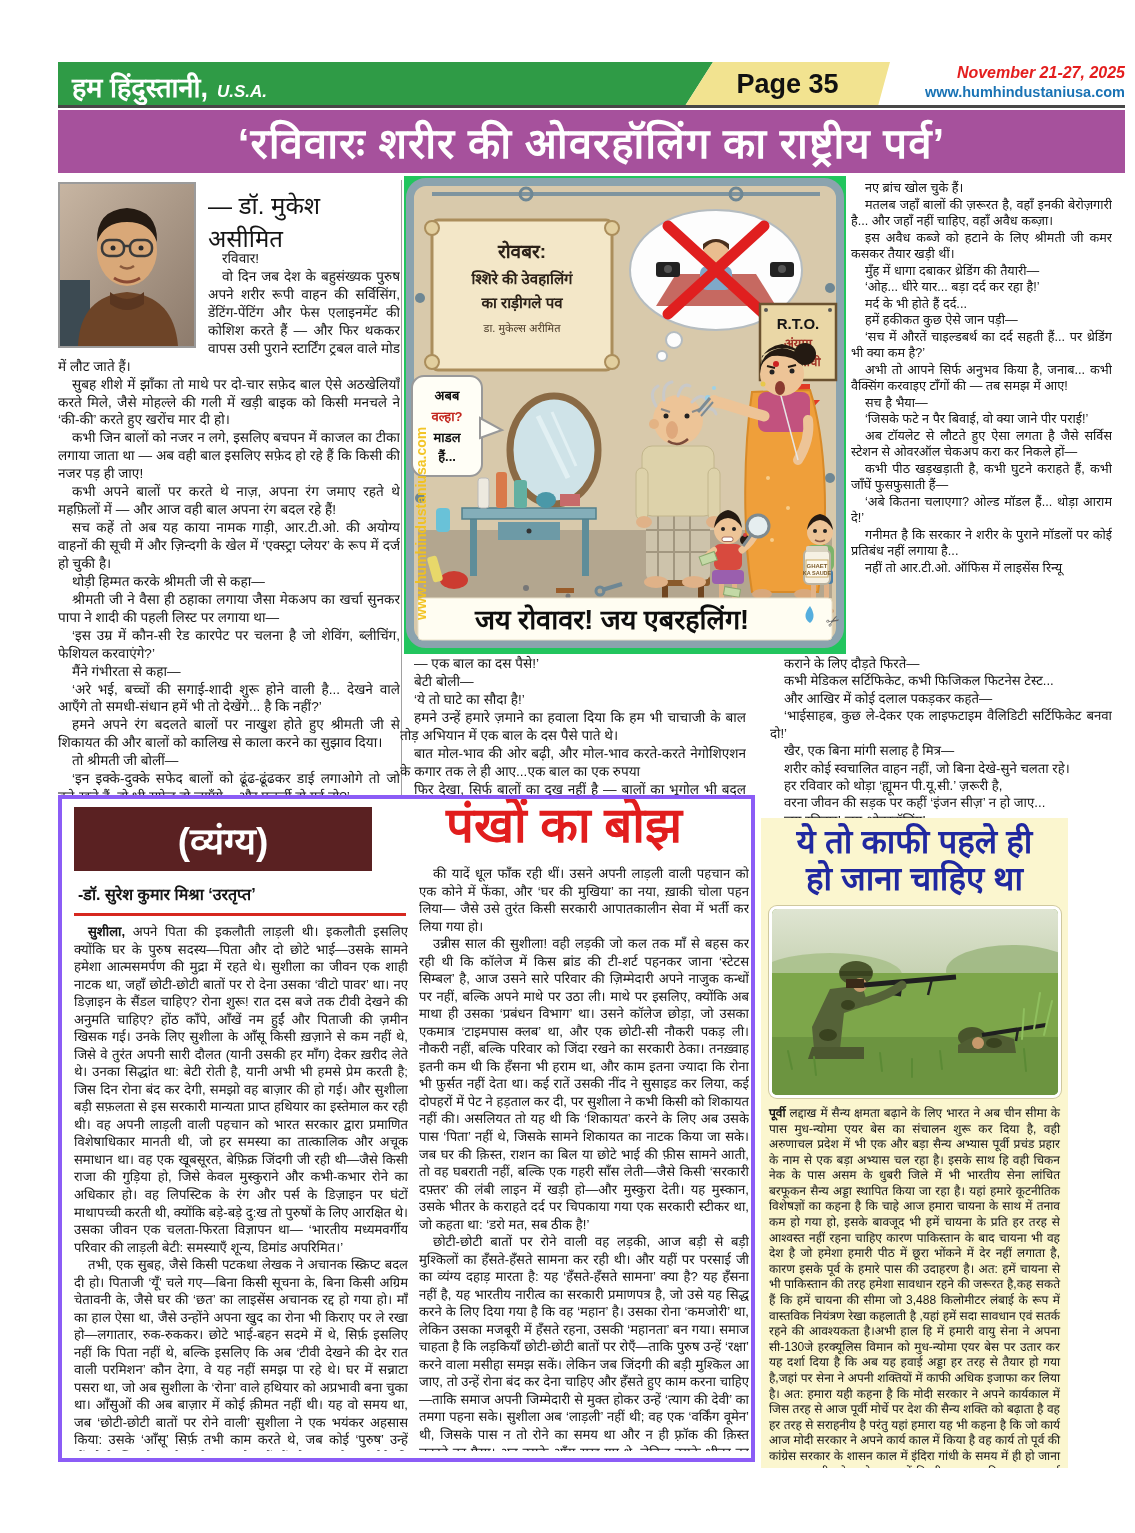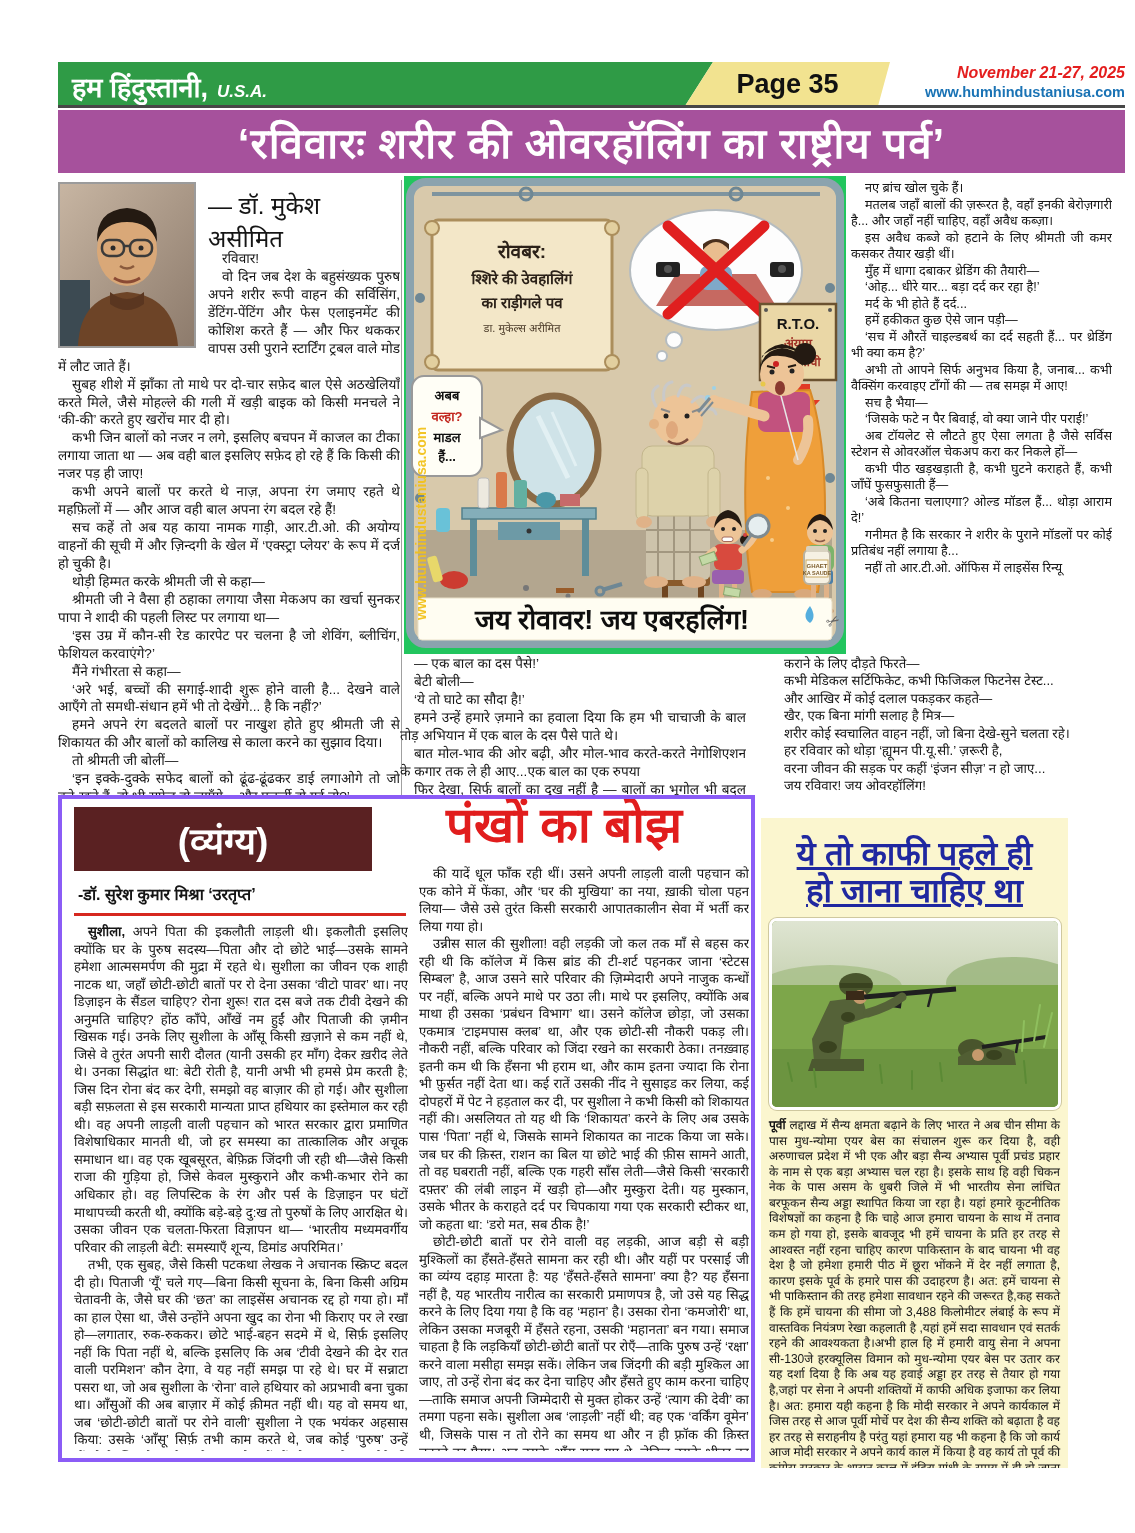--- a/index.html
+++ b/index.html
@@ -42,21 +42,21 @@
   .satire-headline{position:absolute;left:318px;top:0px;width:368px;text-align:center;color:#e11d1d;
                    font-size:49px;font-weight:bold;line-height:1.1;}
   .satire-byline{position:absolute;left:16px;top:84px;font-size:16px;font-weight:bold;}
   .satire-byline-rule{position:absolute;left:12px;top:114px;width:332px;height:3px;background:#d6281f;}
   .satire-col1{position:absolute;left:12px;top:124px;width:334px;height:528px;overflow:hidden;}
   .satire-col2{position:absolute;left:357px;top:66px;width:330px;height:586px;overflow:hidden;}
   .satire .para{font-size:13.1px;line-height:1.34;}
   .lead-bold{font-weight:bold;}
   
   .letter{position:absolute;left:761px;top:818px;width:307px;height:650px;background:#fbf6cf;overflow:hidden;}
-  .letter-headline{color:#2028a0;font-size:33px;font-weight:bold;text-align:center;line-height:1.12;padding-top:18px;text-decoration:underline;}
+  .letter-headline{color:#2028a0;font-size:33px;font-weight:bold;text-align:center;line-height:1.12;padding-top:6px;}
   .letter-photo{margin:8px auto 6px auto;width:286px;height:186px;border:3px solid #fff;border-radius:8px;
                 box-shadow:0 0 0 1px #cfc89f;overflow:hidden;background:#7da64a;}
   .letter-body{padding:2px 8px 0 8px;font-size:12px;line-height:1.3;text-align:justify;}
   svg text{font-family:"Liberation Sans","DejaVu Sans",sans-serif;}
 </style>
 </head>
 <body>
 
 <div class="page">
 
@@ -353,20 +353,21 @@
       <p class="para">‘ये तो घाटे का सौदा है!’</p>
       <p class="para">हमने उन्हें हमारे ज़माने का हवाला दिया कि हम भी चाचाजी के बाल तोड़ अभियान में एक बाल के दस पैसे पाते थे।</p>
       <p class="para">बात मोल-भाव की ओर बढ़ी, और मोल-भाव करते-करते नेगोशिएशन के कगार तक ले ही आए...एक बाल का एक रुपया</p>
       <p class="para">फिर देखा, सिर्फ बालों का दुख नहीं है — बालों का भूगोल भी बदल चुका है।</p>
       <p class="para">सर के बाल गायब हो रहे हैं... और कानों, नाक, यहाँ तक कि पीठ पर</p>
     </div>
   <div class="band-right">
       <p class="para">कराने के लिए दौड़ते फिरते—</p>
       <p class="para">कभी मेडिकल सर्टिफिकेट, कभी फिजिकल फिटनेस टेस्ट...</p>
       <p class="para">और आखिर में कोई दलाल पकड़कर कहते—</p>
+      <p class="para">‘भाईसाहब, कुछ ले-देकर एक लाइफटाइम वैलिडिटी सर्टिफिकेट बनवा दो!’</p>
       <p class="para">खैर, एक बिना मांगी सलाह है मित्र—</p>
       <p class="para">शरीर कोई स्वचालित वाहन नहीं, जो बिना देखे-सुने चलता रहे।</p>
       <p class="para">हर रविवार को थोड़ा ‘ह्यूमन पी.यू.सी.’ ज़रूरी है,</p>
       <p class="para">वरना जीवन की सड़क पर कहीं ‘इंजन सीज़’ न हो जाए...</p>
       <p class="para">जय रविवार! जय ओवरहॉलिंग!</p>
     </div>
 
   <div class="satire">
     <div class="satire-tag">
       <span>(व्यंग्य)</span>

